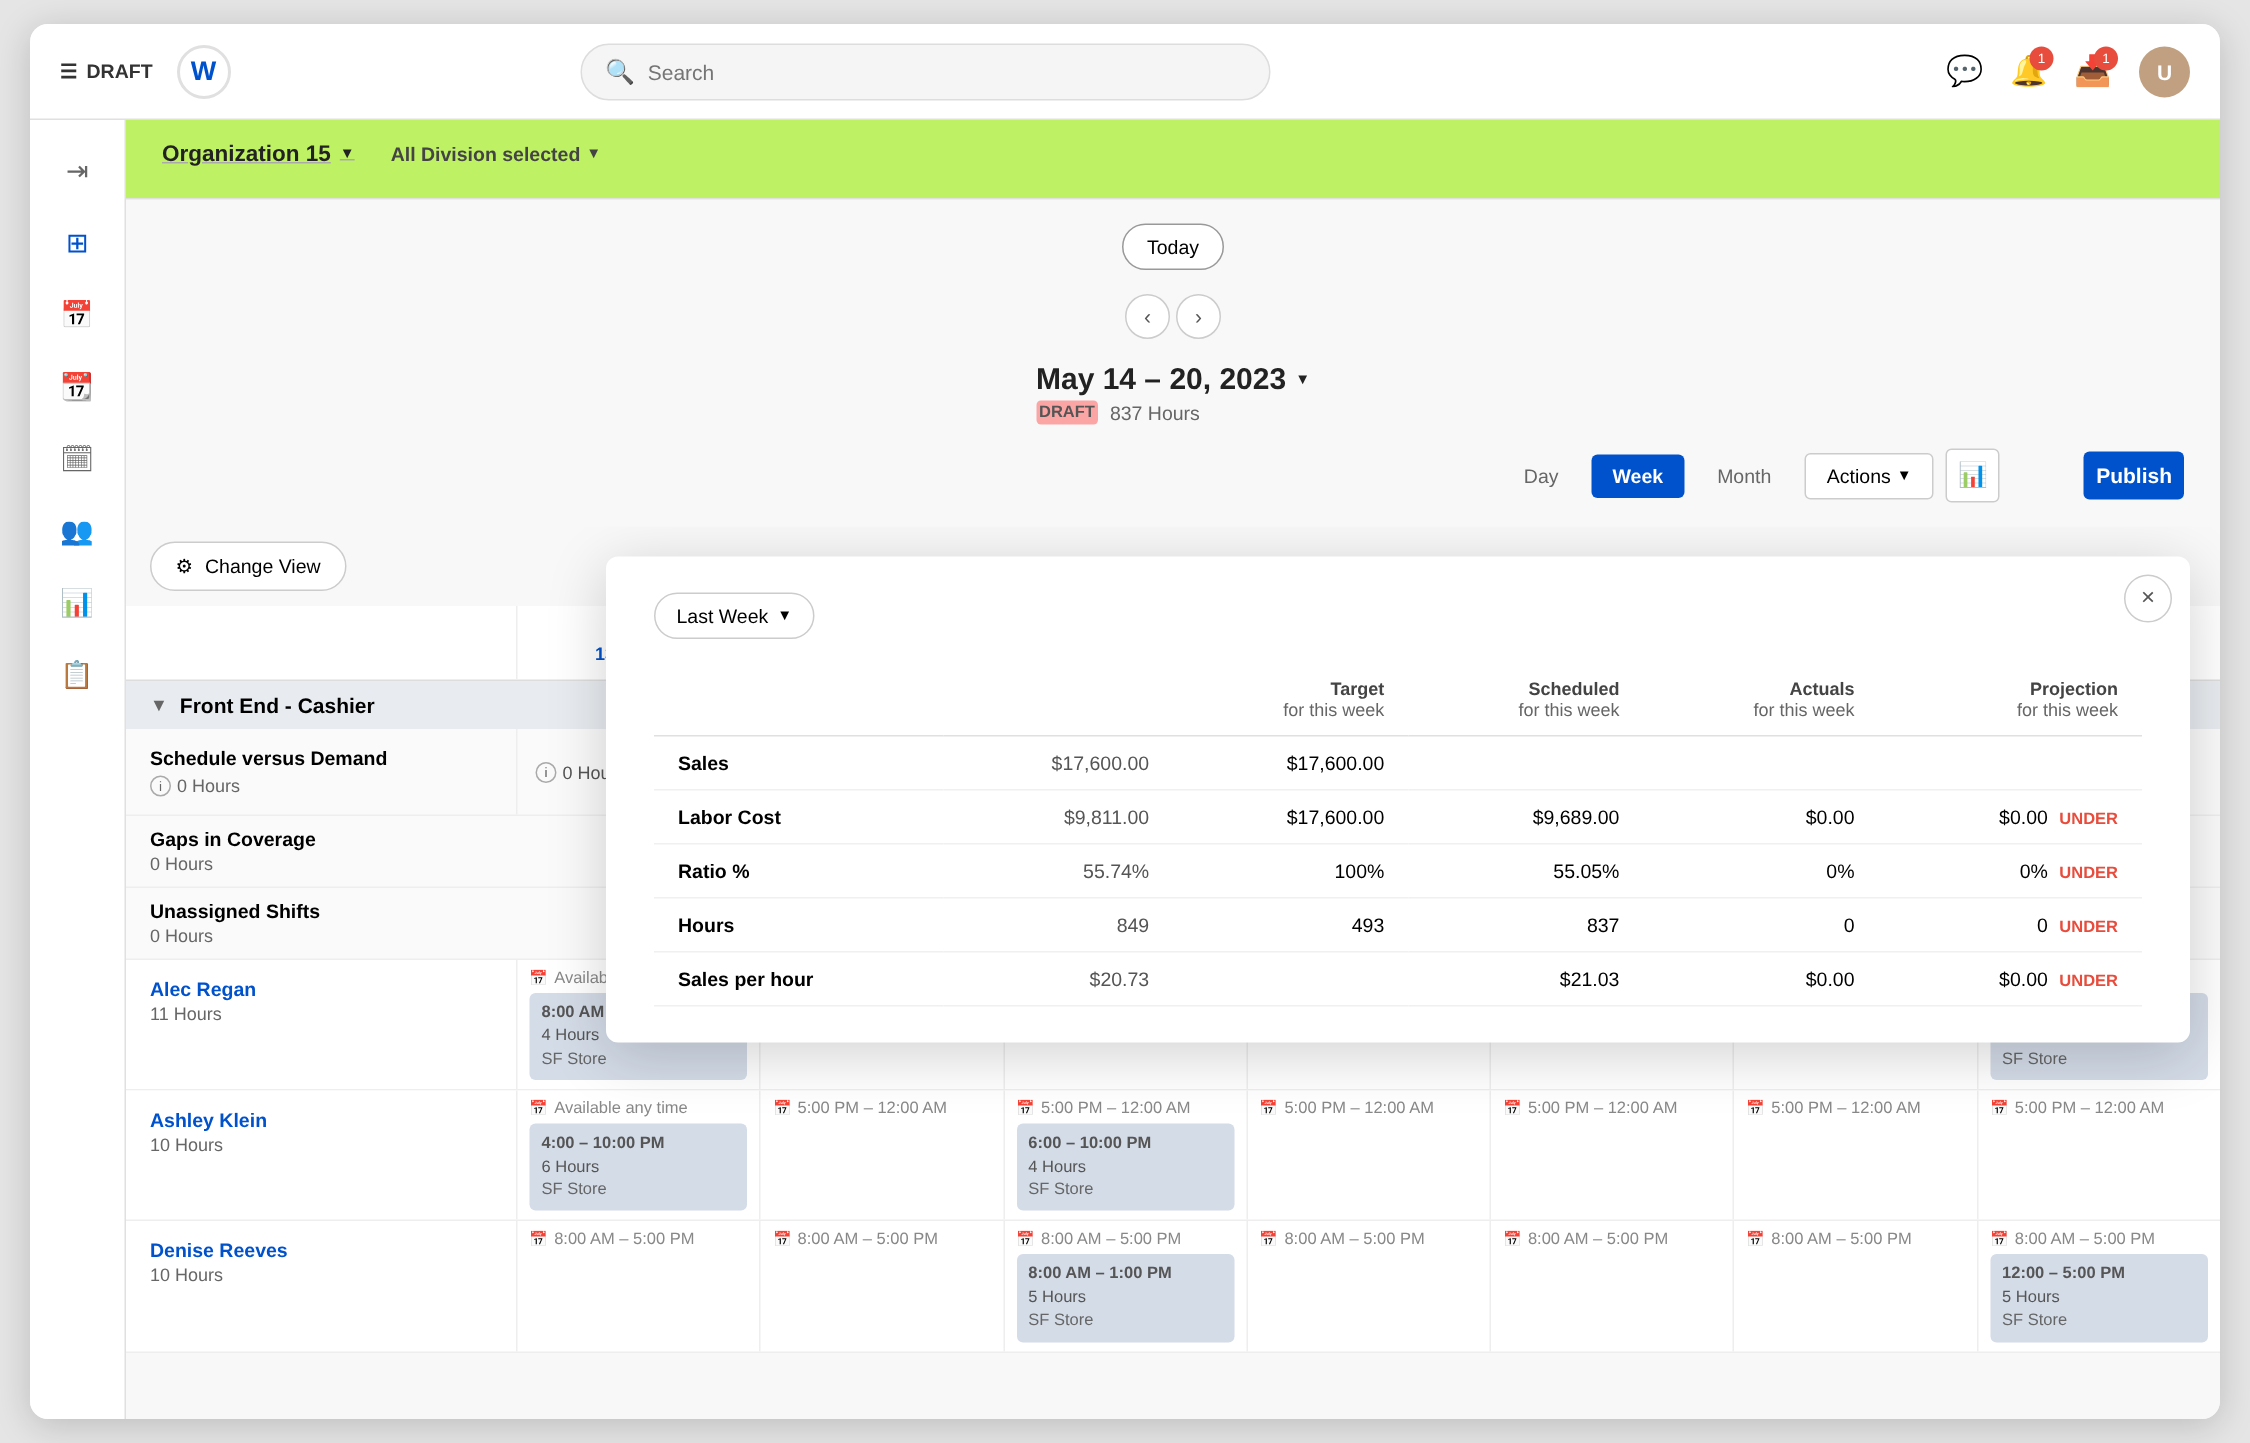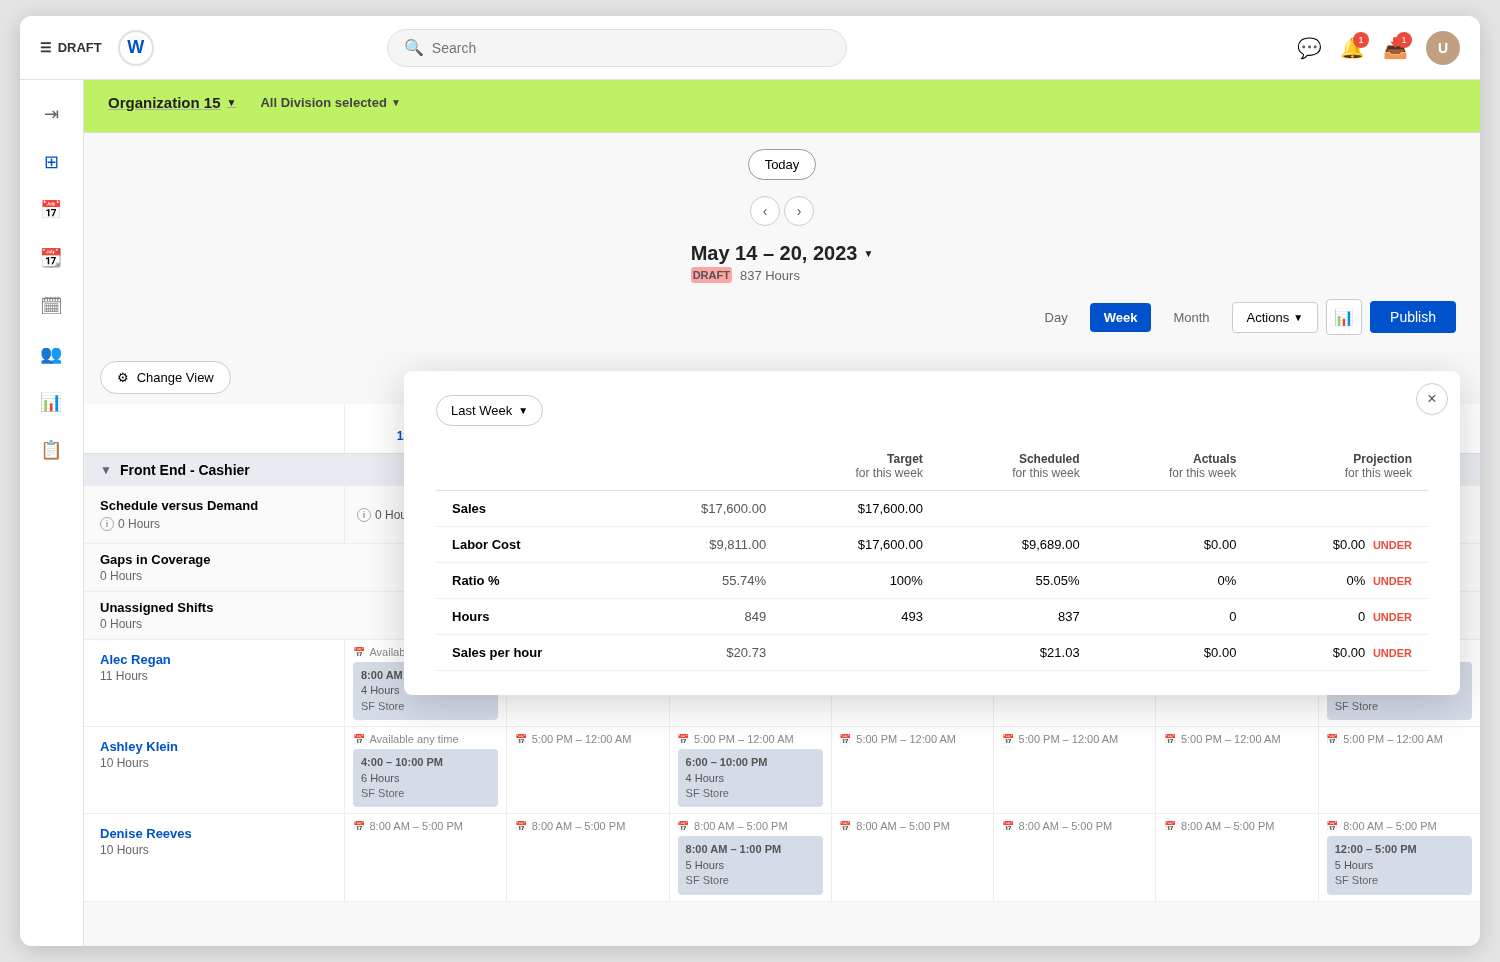--- a/index.html
+++ b/index.html
@@ -172,23 +172,24 @@
     .view-btn-outline {
       padding: 7px 14px; border: 1.5px solid #ccc; background: #fff;
       font-size: 13px; cursor: pointer; border-radius: 4px; display: flex; align-items: center; gap: 4px;
     }
     .chart-icon-btn {
       width: 36px; height: 36px; border: 1.5px solid #ccc; background: #fff;
       border-radius: 4px; cursor: pointer; display: flex; align-items: center; justify-content: center;
       font-size: 16px; color: #555;
     }
     .publish-btn {
-      padding: 8px 20px; background: #0052cc; color: #fff;
-      border: none; border-radius: 4px; font-size: 14px; font-weight: 400;
+      padding: 8px 8px; background: #0052cc; color: #fff;
+      border: none; border-radius: 4px; font-size: 14px; font-weight: 700;
       cursor: pointer;
+      margin-left: 48px;
     }
 
     
     .schedule-area {
       flex: 1; overflow: auto; padding: 0 0 16px 0;
       position: relative;
     }
     .schedule-grid {
       display: flex; flex-direction: column;
       min-width: 1200px;

